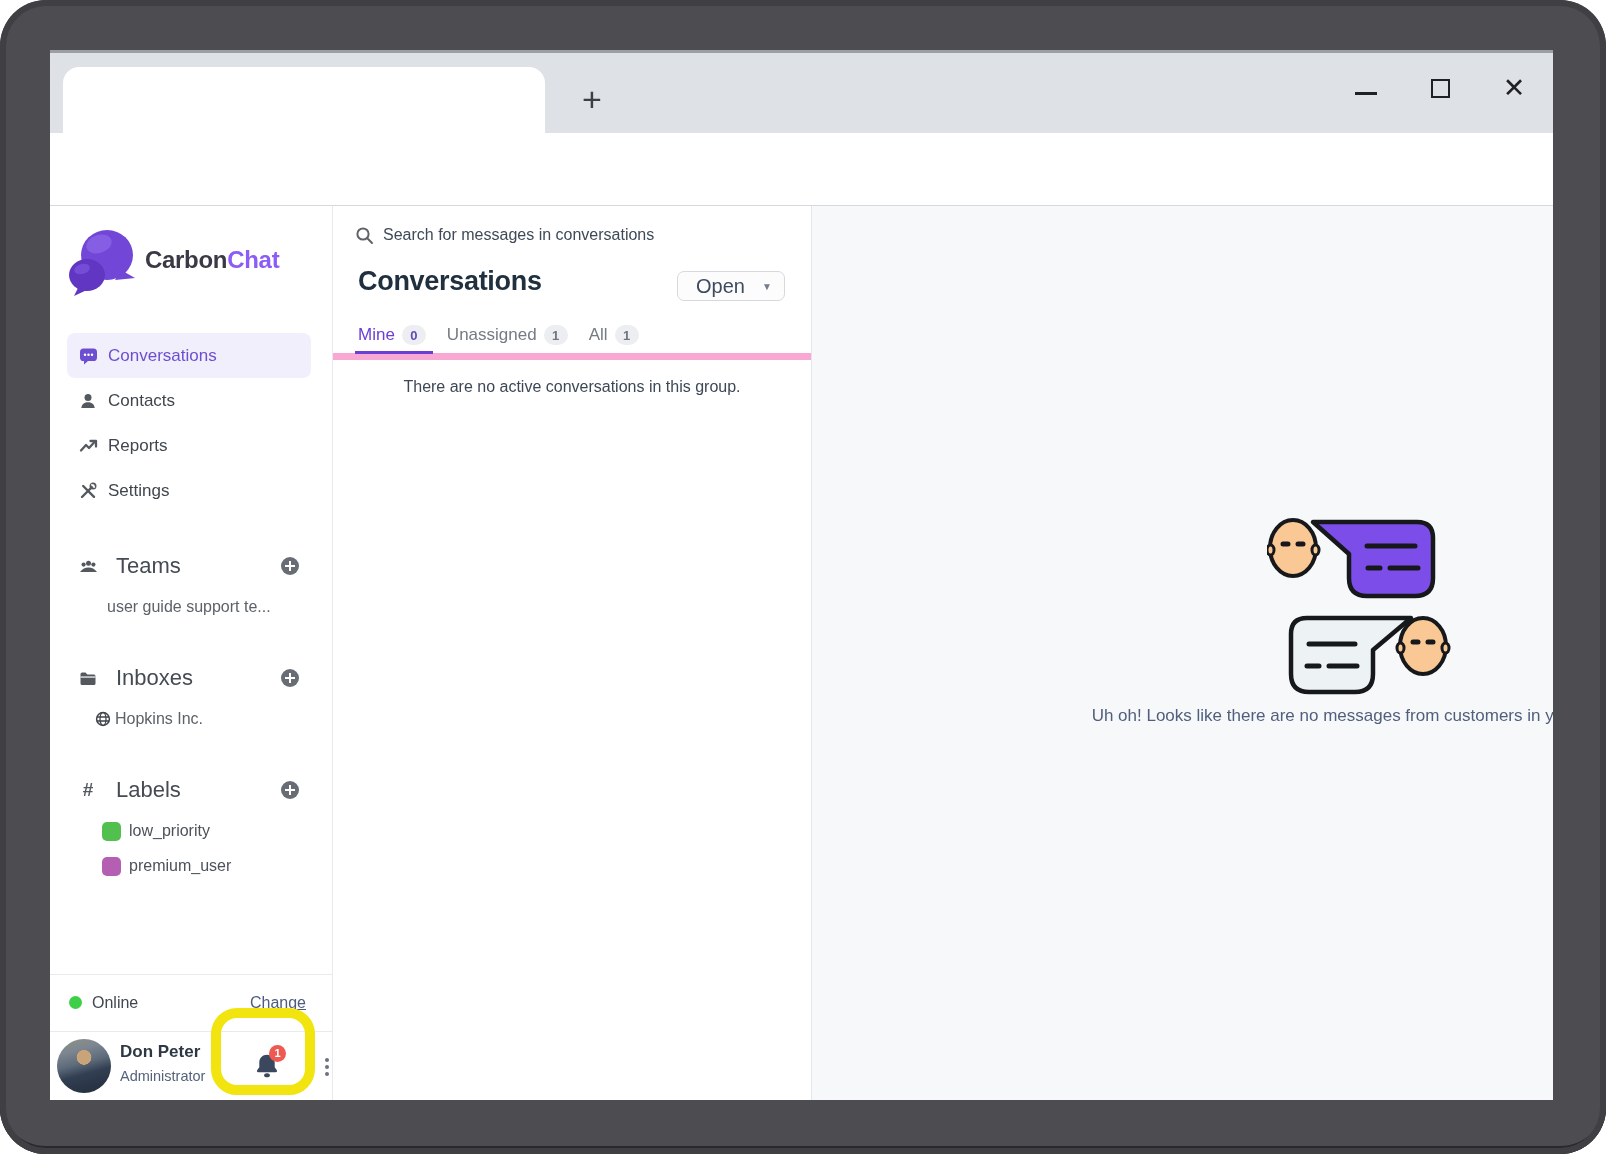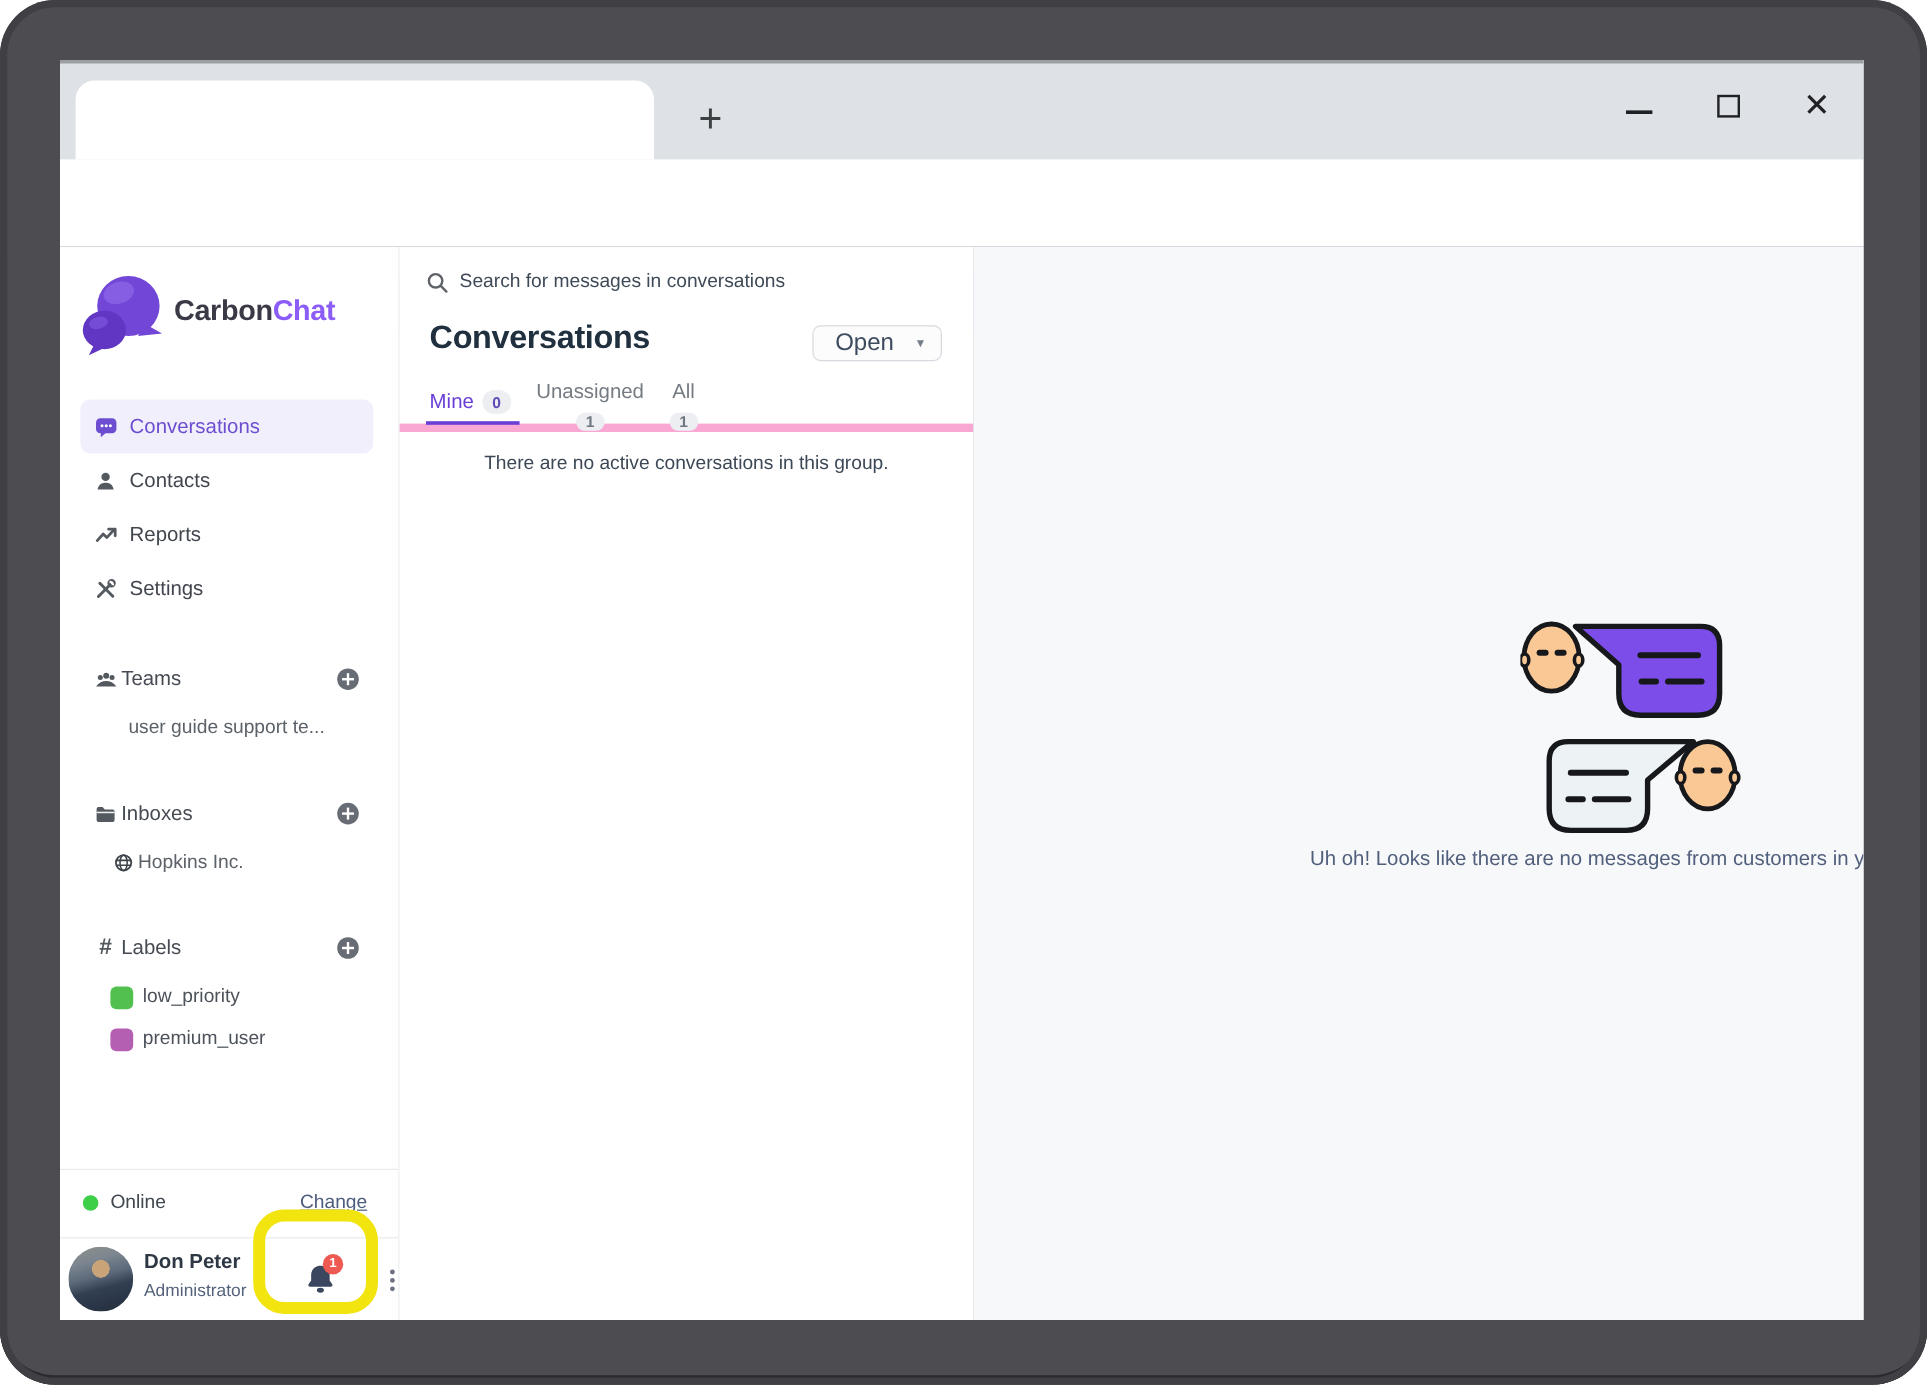--- a/index.html
+++ b/index.html
@@ -50,31 +50,31 @@
 
   .navitem { position:absolute; left:17px; width:244px; height:45px; display:flex; align-items:center;
     border-radius:8px; cursor:pointer; }
   .navitem .ic { width:20px; margin-left:11px; display:flex; justify-content:center; }
   .navitem .lbl { margin-left:10px; font-size:17px; font-weight:500; color:#41464e; }
   .navitem.active { background:#f1effb; }
   .navitem.active .lbl { color:#6d4ed1; }
 
   .sechead { position:absolute; left:17px; width:244px; height:44px; display:flex; align-items:center; }
   .sechead .ic { width:20px; margin-left:11px; display:flex; justify-content:center; }
-  .sechead .lbl { margin-left:3px; font-size:17px; font-weight:500; color:#464b53; flex:1; }
+  .sechead .lbl { margin-left:18px; font-size:22px; font-weight:500; color:#464b53; flex:1; }
   .plusbtn { width:18px; height:18px; border-radius:50%; background:#686d75; border:none; position:relative; cursor:pointer;
     margin-right:12px; flex:none; }
   .plusbtn::before, .plusbtn::after { content:""; position:absolute; background:#ffffff; }
   .plusbtn::before { left:4px; top:8px; width:10px; height:2px; }
   .plusbtn::after { left:8px; top:4px; width:2px; height:10px; }
 
   .subitem { position:absolute; left:57px; height:36px; display:flex; align-items:center; cursor:pointer;
     font-size:16px; color:#5c6269; }
   .subitem .gl { margin-right:4px; display:flex; align-items:center; }
-  .labelitem { position:absolute; left:42px; height:36px; display:flex; align-items:center; cursor:pointer; }
+  .labelitem { position:absolute; left:52px; height:36px; display:flex; align-items:center; cursor:pointer; }
   .swatch { width:19px; height:19px; border-radius:5px; margin-right:8px; }
   .labelitem .lbl { font-size:16px; color:#4c525a; }
 
   .divider { position:absolute; left:0; width:100%; height:1px; background:#e8eaed; }
 
   .statusrow { position:absolute; left:0; top:768px; width:100%; height:57px; display:flex; align-items:center; }
   .statusdot { width:13px; height:13px; border-radius:50%; margin-left:19px; }
   .statuslbl { margin-left:10px; font-size:16px; color:#40474f; }
   .changelink { position:absolute; right:26px; font-size:16px; font-weight:500; color:#4c5c7c; cursor:pointer;
     background:none; border:none;text-decoration:underline; }
@@ -106,21 +106,21 @@
 
   .tabsrow { position:absolute; left:0; top:111px; width:100%; height:43px; border-bottom:7px solid #f9a8d4;
     display:flex; align-items:flex-end; }
   .tabitem { display:flex; align-items:center; gap:7px; cursor:pointer; margin-left:25px; position:relative; height:100%; }
   .tabitem .lbl { font-size:17px; font-weight:500; color:#757b83; }
   .tabitem.active .lbl { color:#6a3fd6; }
   .tabitem.active .underline { position:absolute; left:-3px; bottom:-1px; width:78px; height:3px; background:#6a3fd6; }
   .countpill { min-width:24px; height:20px; border-radius:10px; background:#edeef2; font-size:13px; font-weight:700;
     color:#6f7680; display:flex; align-items:center; justify-content:center; padding:0 7px; }
   .tabitem.active .countpill { color:#5f4bb8; }
-  .tabitem + .tabitem { margin-left:21px;flex-direction:column; }
+  .tabitem + .tabitem { margin-left:21px; }
 
   .convempty { position:absolute; left:0; top:172px; width:100%; text-align:center; font-size:16px; color:#3d4856; }
 
   
   .illus { position:absolute; left:455px; top:310px; }
   .mainempty { position:absolute; left:48px; top:500px; width:1000px; text-align:center; white-space:nowrap;
     font-size:17px; font-weight:500; color:#515f7d; }
 
   
   .annotation { position:absolute; left:161px; top:958px; width:104px; height:87px; border:10px solid #f2e40e;

